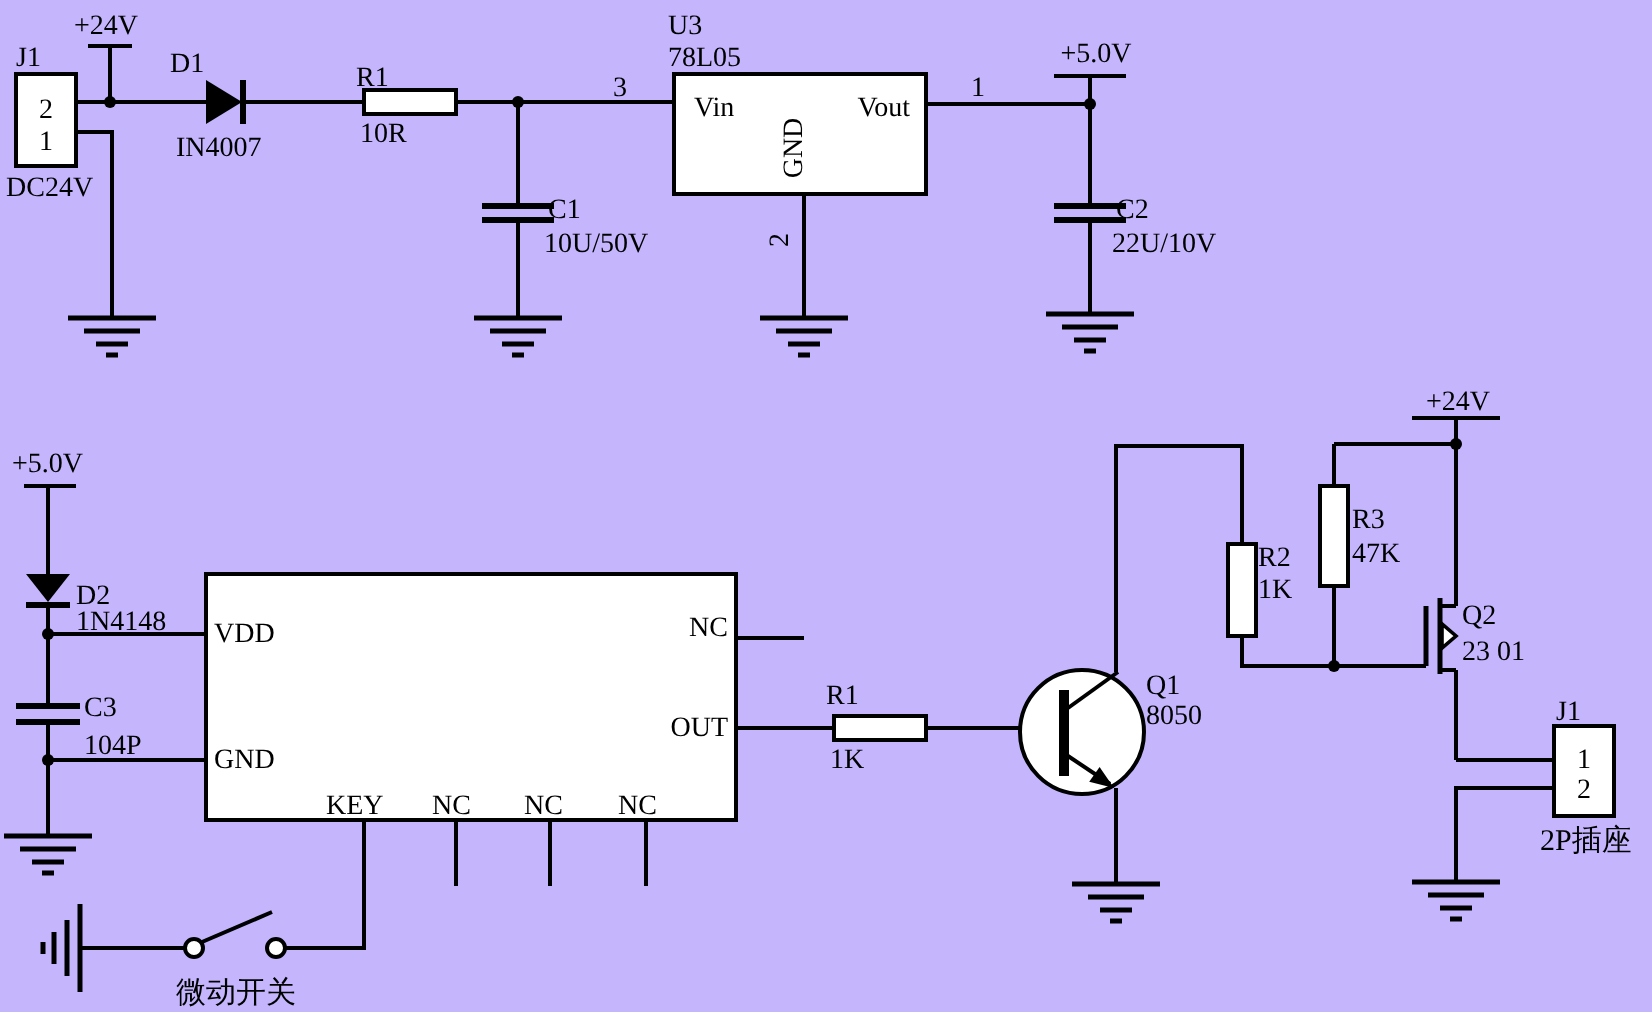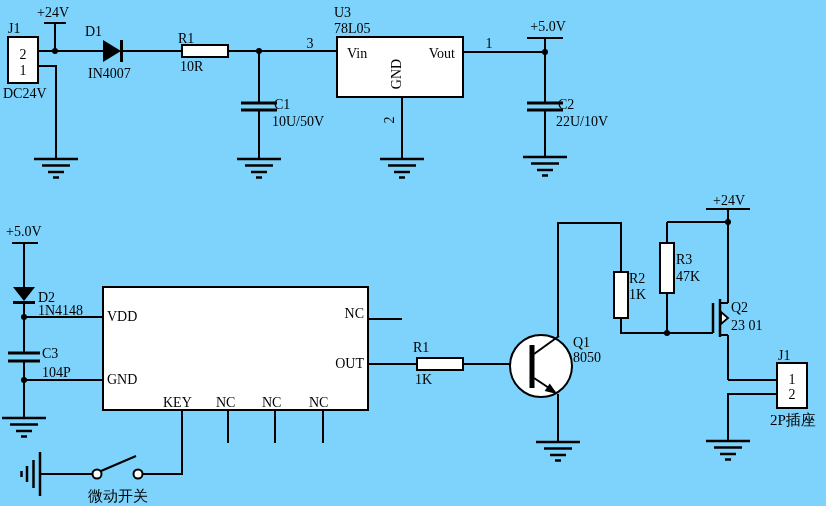--- a/index.html
+++ b/index.html
@@ -1,16 +1,16 @@
 <!DOCTYPE html>
 <html><head>
 <meta charset="utf-8">
 <style>
   html,body{margin:0;padding:0;background:#ffffff;}
-  .canvas{width:826px;height:506px;position:relative;background:#7dd3fc;}
+  .canvas{width:826px;height:506px;position:relative;background:#c4b5fd;}
   svg{display:block;}
   svg text{
     font-family:"Liberation Serif","DejaVu Serif",serif;
     font-size:14px; fill:#000;
   }
   .cn{font-size:15px;}
   .w{stroke:#000;stroke-width:2;fill:none;}
   .w3{stroke:#000;stroke-width:3;fill:none;}
   .box{fill:#fff;stroke:#000;stroke-width:2;}
   .body{fill:#fff;stroke:#000;stroke-width:2;}

